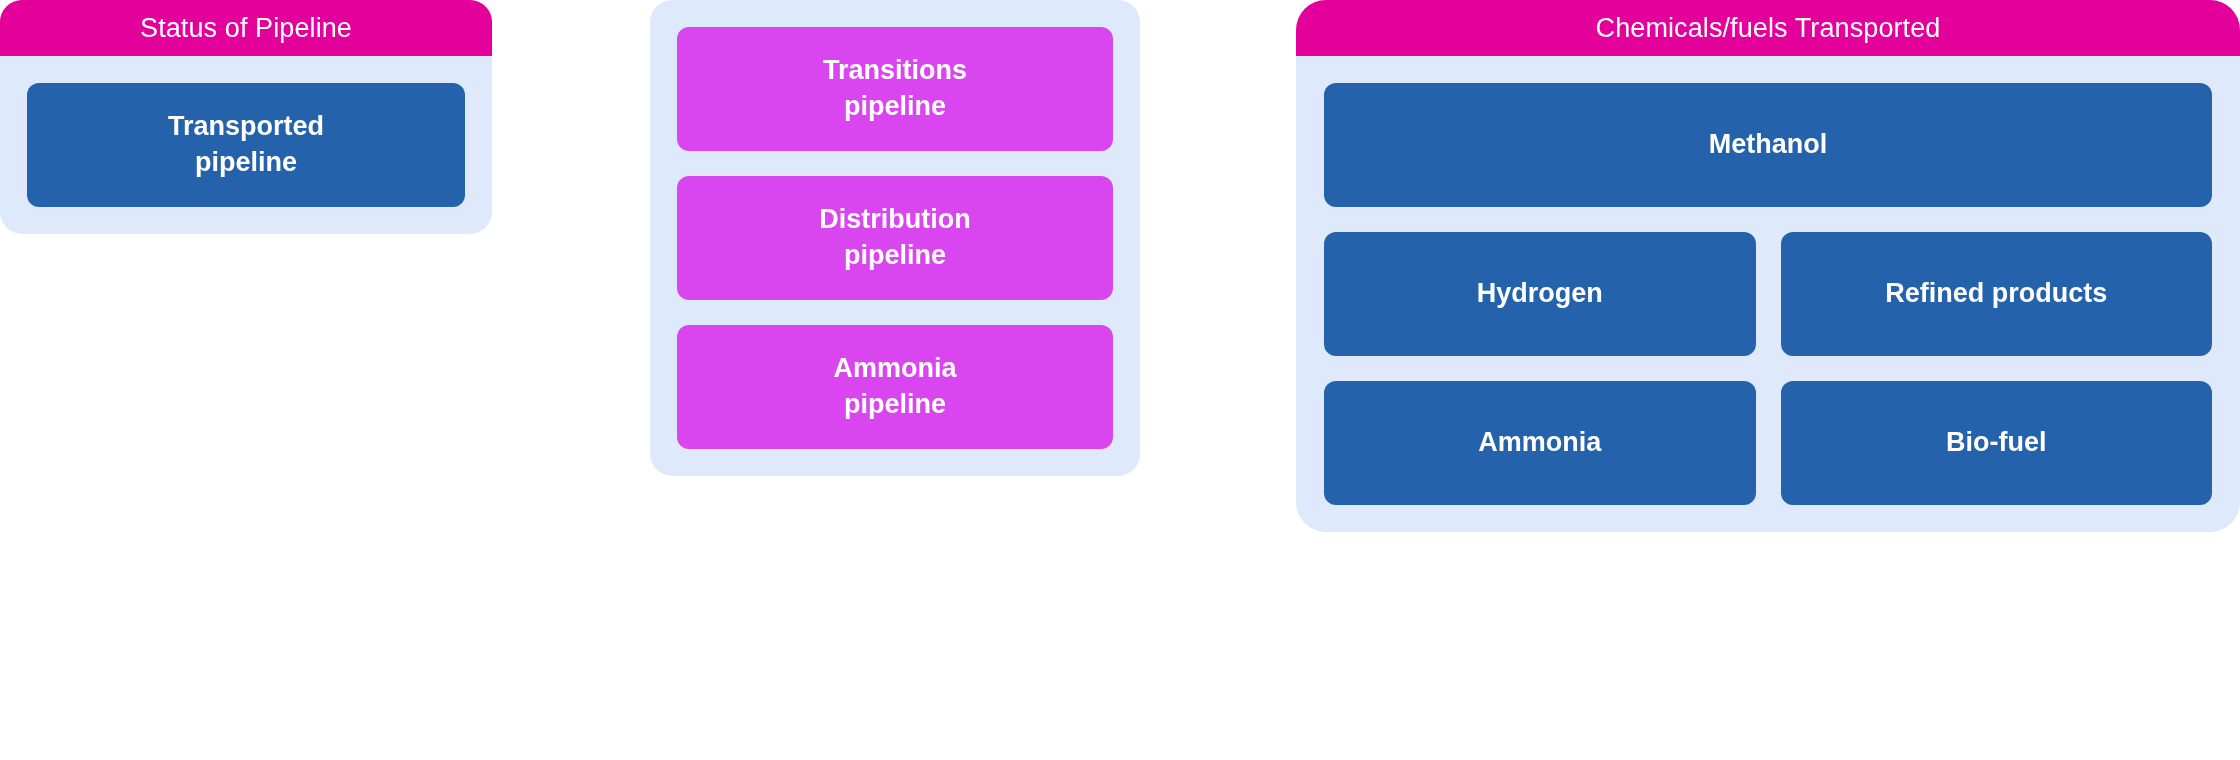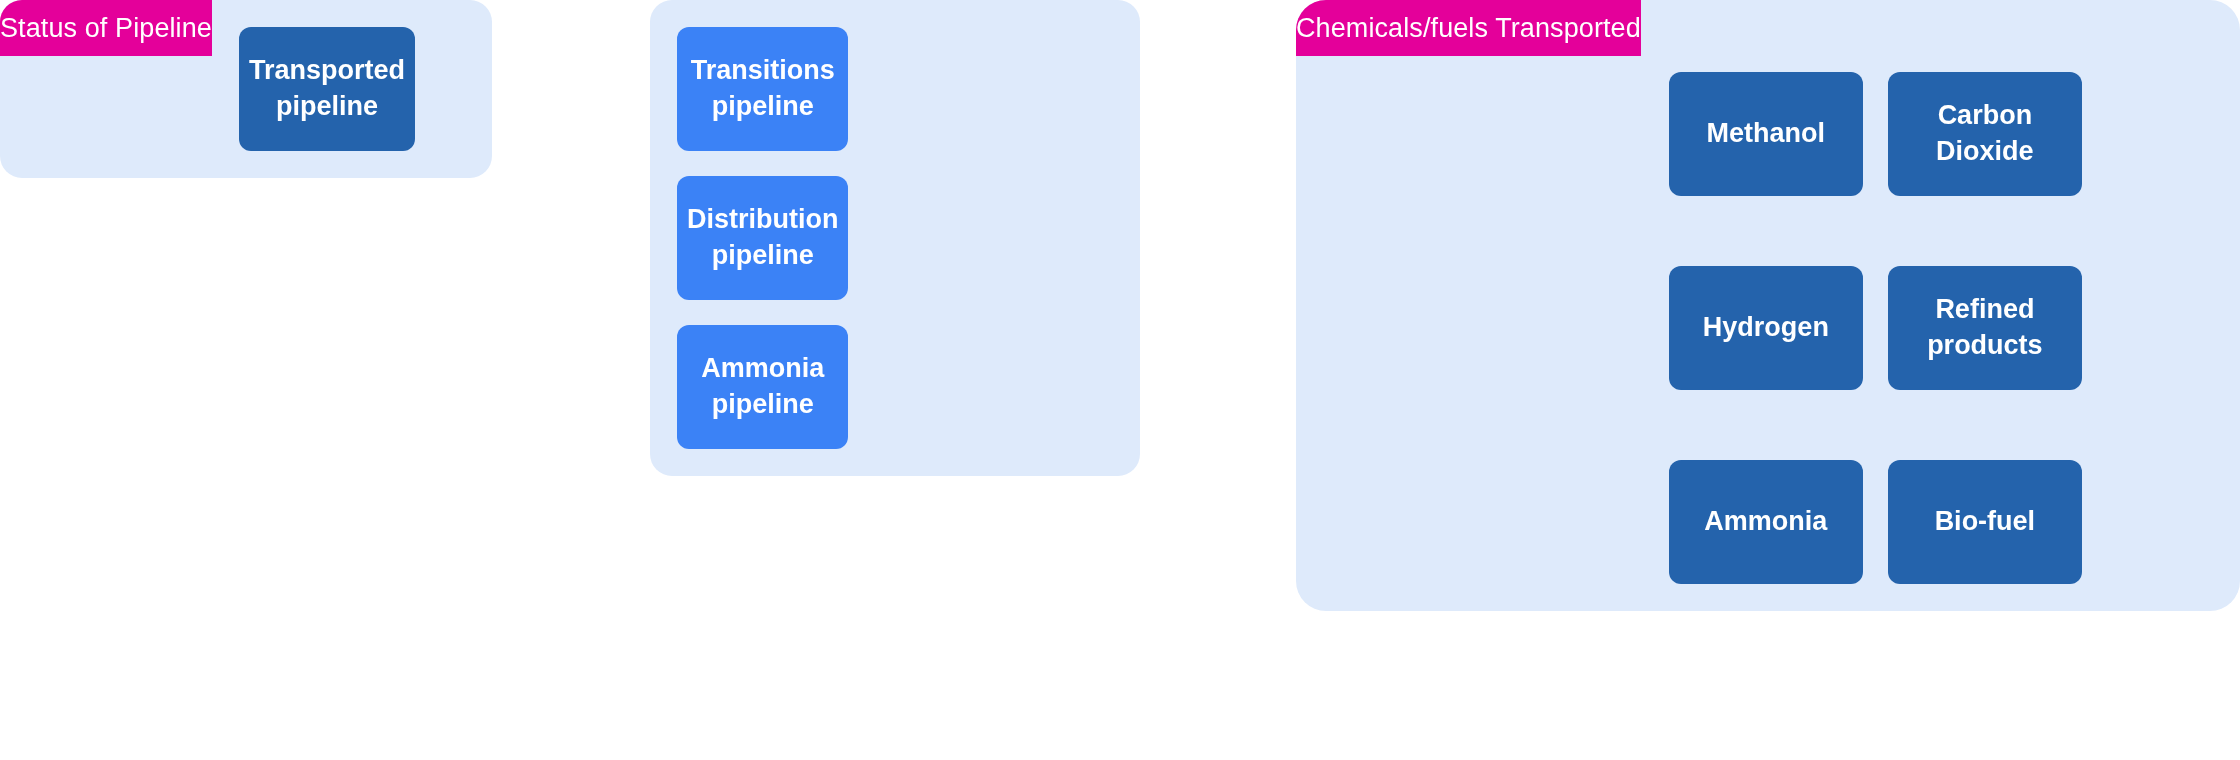--- a/index.html
+++ b/index.html
@@ -20,21 +20,21 @@
     height: 760px;
     display: flex;
     align-items: flex-start;
   }
 
   
   .column {
     background: #deeafb;
     border-radius: 22px;
     display: flex;
-    flex-direction: row;
+    flex-direction: column;
     box-sizing: border-box;
     overflow: hidden;
   }
 
   .col-status     { width: 492px;  margin-right: 158px; }
   .col-type       { width: 490px;  margin-right: 156px; }
   .col-chemicals  { width: 944px; border-radius: 30px; }
 
   
   .col-header {
@@ -76,31 +76,30 @@
     font-size: 27px;
     font-weight: 700;
     line-height: 1.33;
     height: 124px;
     box-sizing: border-box;
     padding: 6px 10px;
     white-space: pre-line;
   }
 
   .node-blue { background: #2463ac; }
-  .node-cyan { background: #3b82f6; }
+  .node-cyan { background: #d946ef; }
 
   
   .grid-row {
     display: flex;
     gap: 25px;
   }
   .grid-row > .node {
     flex: 1 1 0;
     min-width: 0;
-    margin-top: 45px;
   }
 </style>
 </head>
 <body>
 
 <div id="board">
 
   <section class="column col-status">
     <div class="col-header">Status of Pipeline</div>
     <div class="col-body">
@@ -119,21 +118,20 @@
 pipeline</div>
     </div>
   </section>
 
   <section class="column col-chemicals">
     <div class="col-header">Chemicals/fuels Transported</div>
     <div class="col-body">
 
       <div class="grid-row">
         <div class="node node-blue">Methanol</div>
-        <div class="node node-blue">Carbon Dioxide</div>
       </div>
 
       <div class="grid-row">
         <div class="node node-blue">Hydrogen</div>
         <div class="node node-blue">Refined products</div>
       </div>
 
       <div class="grid-row">
         <div class="node node-blue">Ammonia</div>
         <div class="node node-blue">Bio-fuel</div>

